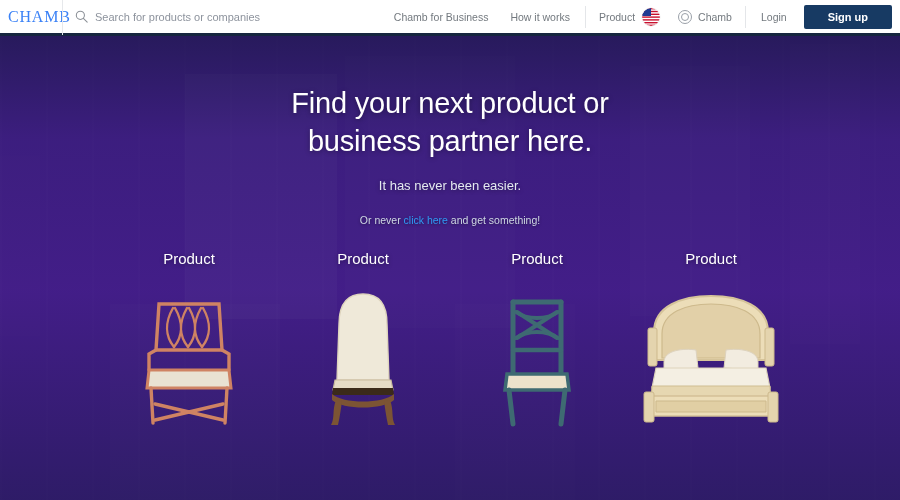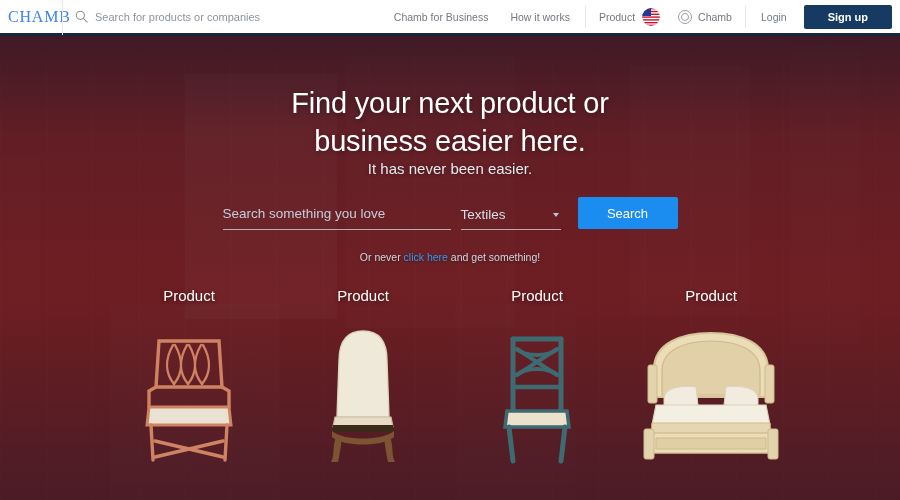--- a/index.html
+++ b/index.html
@@ -99,21 +99,21 @@
     cursor: pointer;
     font-family: "Liberation Sans", sans-serif;
     margin-left: 6px;
   }
 
   
   .hero {
     position: relative;
     height: 464px;
     overflow: hidden;
-    background: #7f1d1d;
+    background: #4c1d95;
   }
   .hero-bg {
     position: absolute; inset: 0;
     background:
       linear-gradient(90deg,
         rgba(255,255,255,.022) 0%, rgba(255,255,255,.022) 20%,
         rgba(255,255,255,0) 20.3%, rgba(255,255,255,0) 29%,
         rgba(255,255,255,.045) 29.2%, rgba(255,255,255,.045) 51%,
         rgba(255,255,255,.012) 51.2%, rgba(255,255,255,.012) 58%,
         rgba(255,255,255,0) 58.2%, rgba(255,255,255,0) 71%,
@@ -148,21 +148,22 @@
   .hero-title {
     color: #ffffff;
     font-size: 29px;
     line-height: 38px;
     font-weight: normal;
     letter-spacing: -0.2px;
     text-shadow: 0 1px 5px rgba(0,0,0,.35);
   }
   .hero-sub {
     color: #e4e9f0;
-    font-size: 15px;
+    font-size: 13px;
+    margin-top: 18px;
     text-shadow: 0 1px 4px rgba(0,0,0,.35);
   }
 
   
   .search-row {
     margin: 20px auto 0;
     width: 455px;
     display: flex;
     align-items: flex-end;
     gap: 0;
@@ -315,36 +316,24 @@
     <div class="hblk" style="left:0px;top:120px;width:40px;height:180px;opacity:.3;"></div>
     <div class="hblk" style="left:110px;top:268px;width:170px;height:196px;opacity:.45;"></div>
     <div class="hblk" style="left:455px;top:268px;width:120px;height:196px;opacity:.35;"></div>
   </div>
   <div class="hero-vstripes"></div>
   <div class="hero-bg2"></div>
 
   <div class="hero-inner">
     <div class="hero-title">
       <div>Find your next product or</div>
-      <div>business easier here.</div>
+      <div>business partner here.</div>
     </div>
     <div class="hero-sub">It has never been easier.</div>
 
-    <div class="search-row">
-      <div class="field field-keyword">
-        <input type="text" placeholder="Search something you love" style="">
-      </div>
-      <div class="field-gap"></div>
-      <div class="field field-cat">
-        <span class="cat-value">Textiles</span>
-        <span class="caret"></span>
-      </div>
-      <div class="search-btn-gap"></div>
-      <button class="search-btn">Search</button>
-    </div>
 
     <div class="inspire">
       <span>Or never </span><a>click here</a><span> and get something!</span>
     </div>
 
     <div class="products">
 
       <div class="pcard">
         <div class="pcard-title">Product</div>
         <div class="pcard-img">

